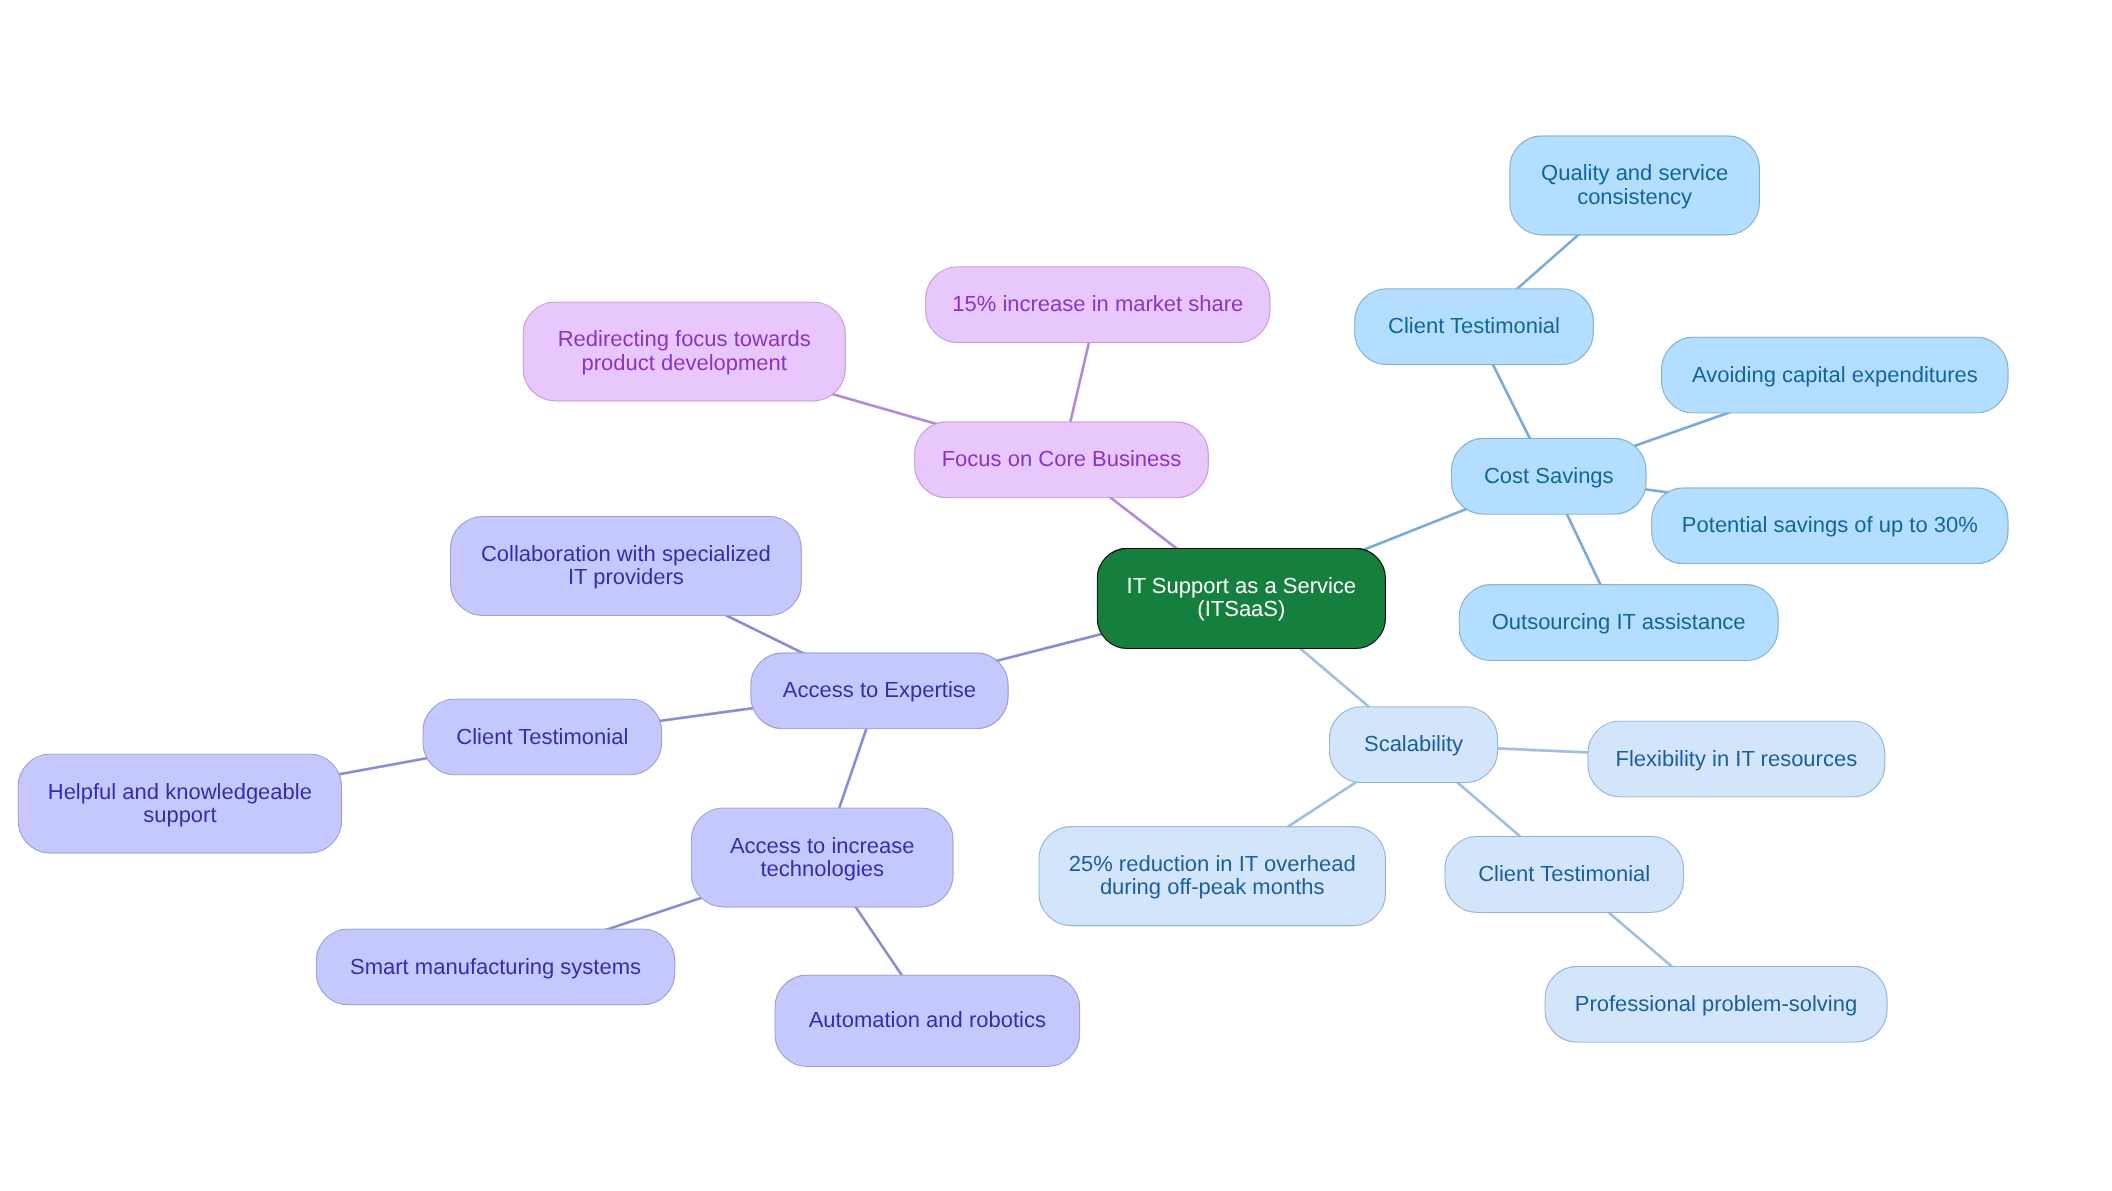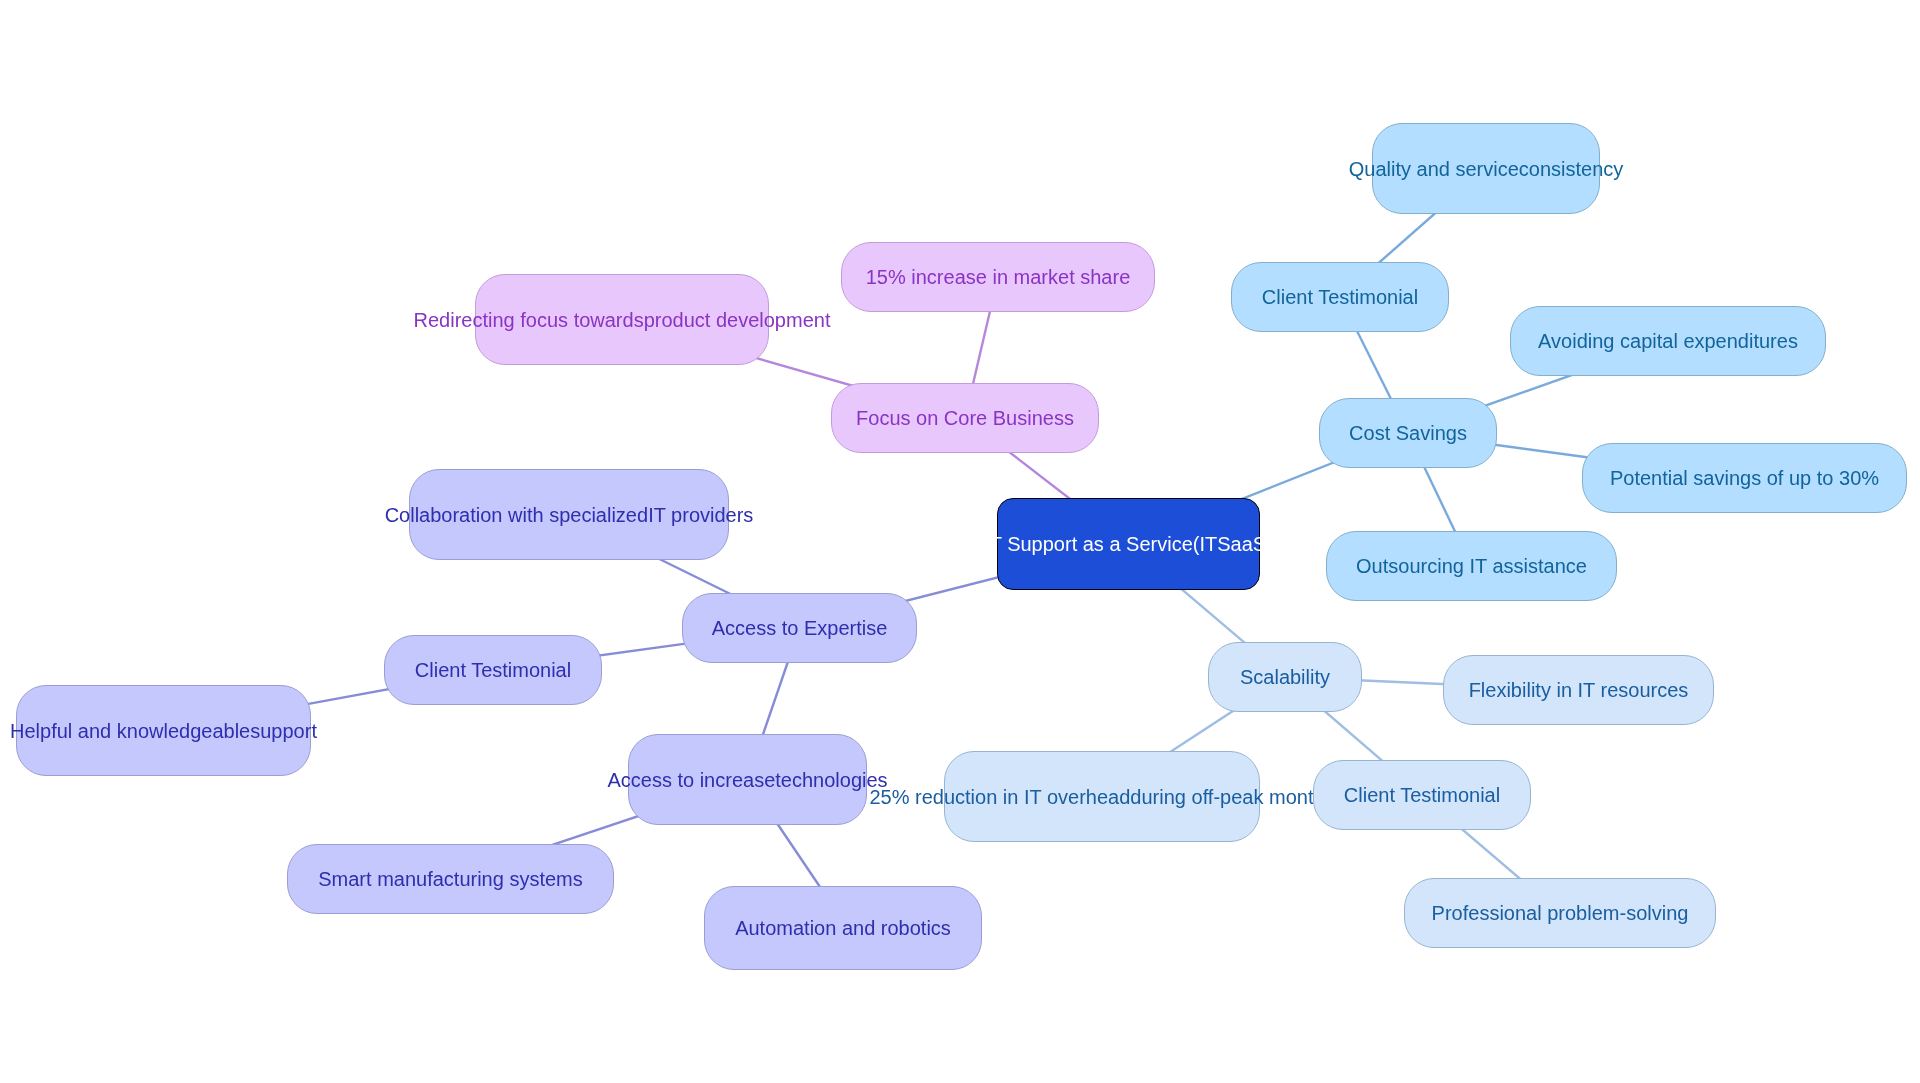--- a/index.html
+++ b/index.html
@@ -6,29 +6,29 @@
   html,body{margin:0;padding:0;}
   body{width:1920px;height:1083px;background:#ffffff;overflow:hidden;
        font-family:"Liberation Sans",sans-serif;}
   #stage{position:relative;width:1920px;height:1083px;background:#ffffff;}
   #edges{position:absolute;left:0;top:0;width:1920px;height:1083px;}
   .edge{stroke-width:2.4;stroke-linecap:butt;fill:none;}
   .edge.blue{stroke:#78AADC;}
   .edge.blue2{stroke:#A0BEE1;}
   .edge.purple{stroke:#B487DC;}
   .edge.indigo{stroke:#878CD7;}
-  .node{position:absolute;box-sizing:border-box;display:flex;flex-direction:row;
+  .node{position:absolute;box-sizing:border-box;display:flex;flex-direction:column;
         align-items:center;justify-content:center;text-align:center;
         border-radius:30px;border:1.3px solid;
         font-size:20px;line-height:21px;letter-spacing:0px;white-space:pre;
         will-change:transform;}
   .node.multiline{padding-top:1px;}
   .node.root.multiline{padding-top:0;}
   .node .ln{display:block;}
-  .node.root{background:#1d4ed8;border-color:#020609;color:#ffffff;border-radius:16px;}
+  .node.root{background:#15803d;border-color:#020609;color:#ffffff;border-radius:28px;}
   .node.blue{background:#B3DEFF;border-color:#82AFCB;color:#12649B;}
   .node.blue2{background:#D2E5FB;border-color:#96B4D2;color:#1A5EA0;}
   .node.purple{background:#E8C8FC;border-color:#C39BDC;color:#8A33C4;}
   .node.indigo{background:#C5C8FD;border-color:#9B9ED2;color:#2E2EAE;}
 </style>
 </head>
 <body>
 
 <div id="stage">
   <svg id="edges" viewBox="0 0 1920 1083" width="1920" height="1083">
@@ -64,21 +64,21 @@
   <div class="node blue multiline" style="left:1372px;top:123px;width:228px;height:91px">
     <span class="ln">Quality and service</span>
     <span class="ln">consistency</span>
   </div>
   <div class="node blue" style="left:1231px;top:262px;width:218px;height:70px">
     <span class="ln">Client Testimonial</span>
   </div>
   <div class="node blue" style="left:1510px;top:306px;width:316px;height:70px">
     <span class="ln">Avoiding capital expenditures</span>
   </div>
-  <div class="node blue" style="left:1582px;top:443px;width:325px;height:70px">
+  <div class="node blue" style="left:1501px;top:443px;width:325px;height:70px">
     <span class="ln">Potential savings of up to 30%</span>
   </div>
   <div class="node blue" style="left:1326px;top:531px;width:291px;height:70px">
     <span class="ln">Outsourcing IT assistance</span>
   </div>
   <div class="node blue2" style="left:1443px;top:655px;width:271px;height:70px">
     <span class="ln">Flexibility in IT resources</span>
   </div>
   <div class="node blue2" style="left:1208px;top:642px;width:154px;height:70px">
     <span class="ln">Scalability</span>

